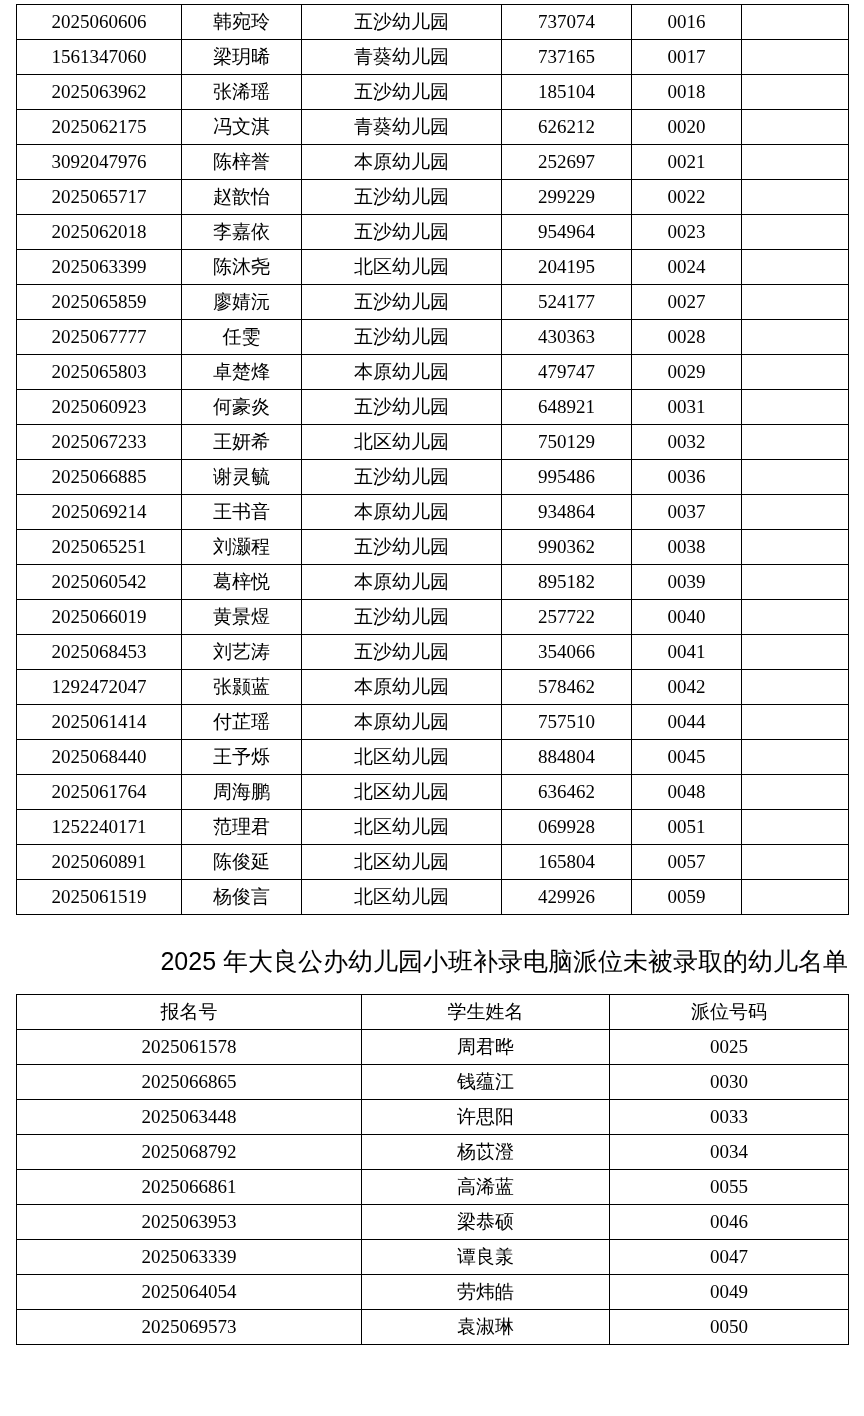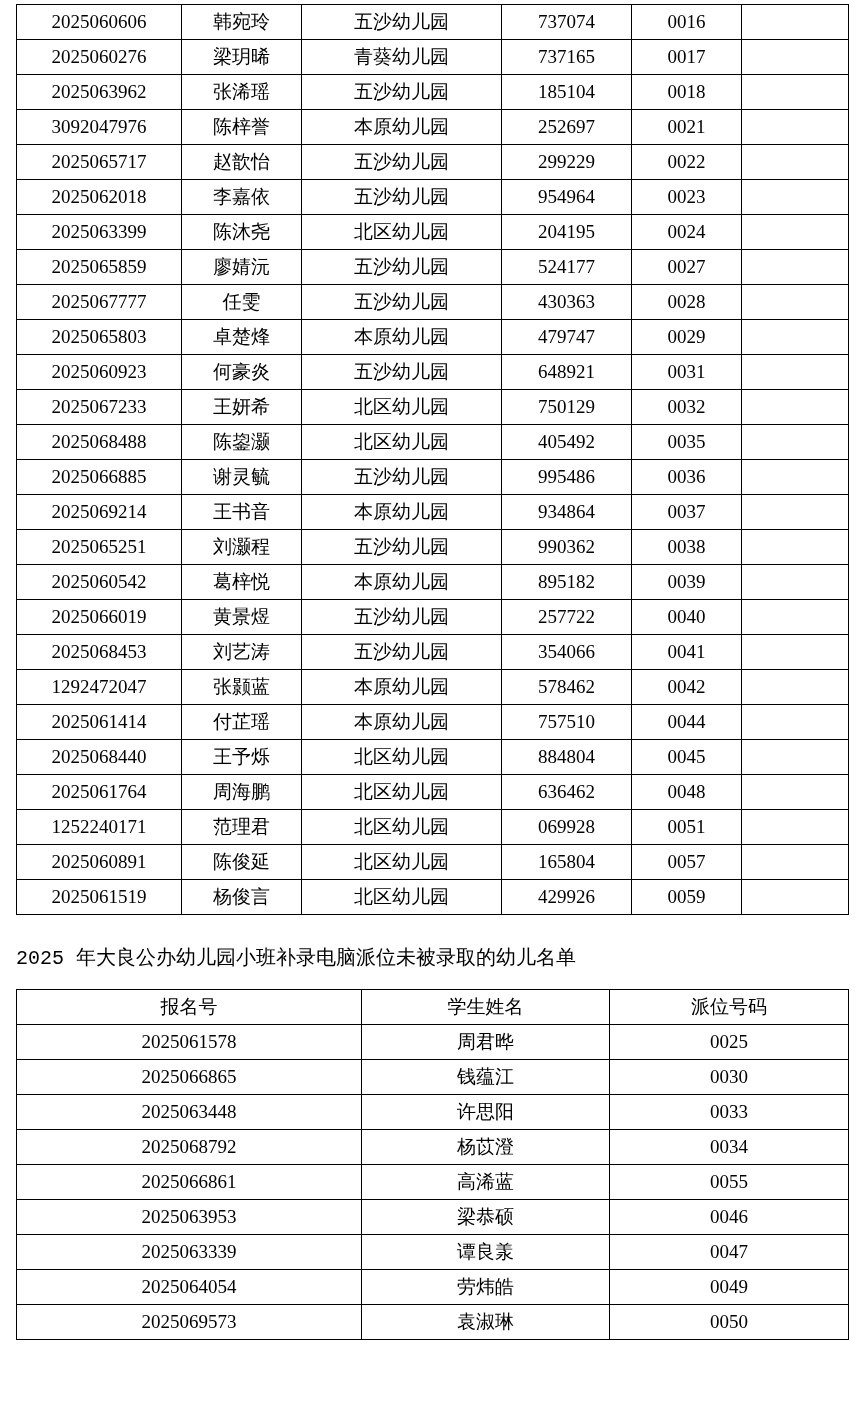--- a/index.html
+++ b/index.html
@@ -40,27 +40,27 @@
   .t-admitted col.c3 { width: 130px; }
   .t-admitted col.c4 { width: 110px; }
   .t-admitted col.c5 { width: 107px; }
 
   
   .t-notadmitted col.n0 { width: 345px; }
   .t-notadmitted col.n1 { width: 248px; }
   .t-notadmitted col.n2 { width: 239px; }
 
   .section-title {
-    text-align: left;
-    font-size: 20px;
+    text-align: right;
+    font-size: 25px;
     line-height: 1;
     padding: 34px 0 20px 0;
     margin: 0;
     font-weight: normal;
-    font-family: Liberation Mono, monospace;
+    font-family: Liberation Sans, sans-serif;
   }
   .spacer-top { height: 4px; }
 </style>
 </head>
 <body>
 
 <div class="page">
 
   <div class="spacer-top"></div>
 
@@ -76,36 +76,44 @@
     <tbody>
         <tr>
           <td>2025060606</td>
           <td>韩宛玲</td>
           <td>五沙幼儿园</td>
           <td>737074</td>
           <td>0016</td>
           <td></td>
         </tr>
         <tr>
-          <td>2025060276</td>
+          <td>1561347060</td>
           <td>梁玥晞</td>
           <td>青葵幼儿园</td>
           <td>737165</td>
           <td>0017</td>
           <td></td>
         </tr>
         <tr>
           <td>2025063962</td>
           <td>张浠瑶</td>
           <td>五沙幼儿园</td>
           <td>185104</td>
           <td>0018</td>
           <td></td>
         </tr>
         <tr>
+          <td>2025062175</td>
+          <td>冯文淇</td>
+          <td>青葵幼儿园</td>
+          <td>626212</td>
+          <td>0020</td>
+          <td></td>
+        </tr>
+        <tr>
           <td>3092047976</td>
           <td>陈梓誉</td>
           <td>本原幼儿园</td>
           <td>252697</td>
           <td>0021</td>
           <td></td>
         </tr>
         <tr>
           <td>2025065717</td>
           <td>赵歆怡</td>
@@ -161,28 +169,20 @@
           <td>648921</td>
           <td>0031</td>
           <td></td>
         </tr>
         <tr>
           <td>2025067233</td>
           <td>王妍希</td>
           <td>北区幼儿园</td>
           <td>750129</td>
           <td>0032</td>
-          <td></td>
-        </tr>
-        <tr>
-          <td>2025068488</td>
-          <td>陈鋆灏</td>
-          <td>北区幼儿园</td>
-          <td>405492</td>
-          <td>0035</td>
           <td></td>
         </tr>
         <tr>
           <td>2025066885</td>
           <td>谢灵毓</td>
           <td>五沙幼儿园</td>
           <td>995486</td>
           <td>0036</td>
           <td></td>
         </tr>

